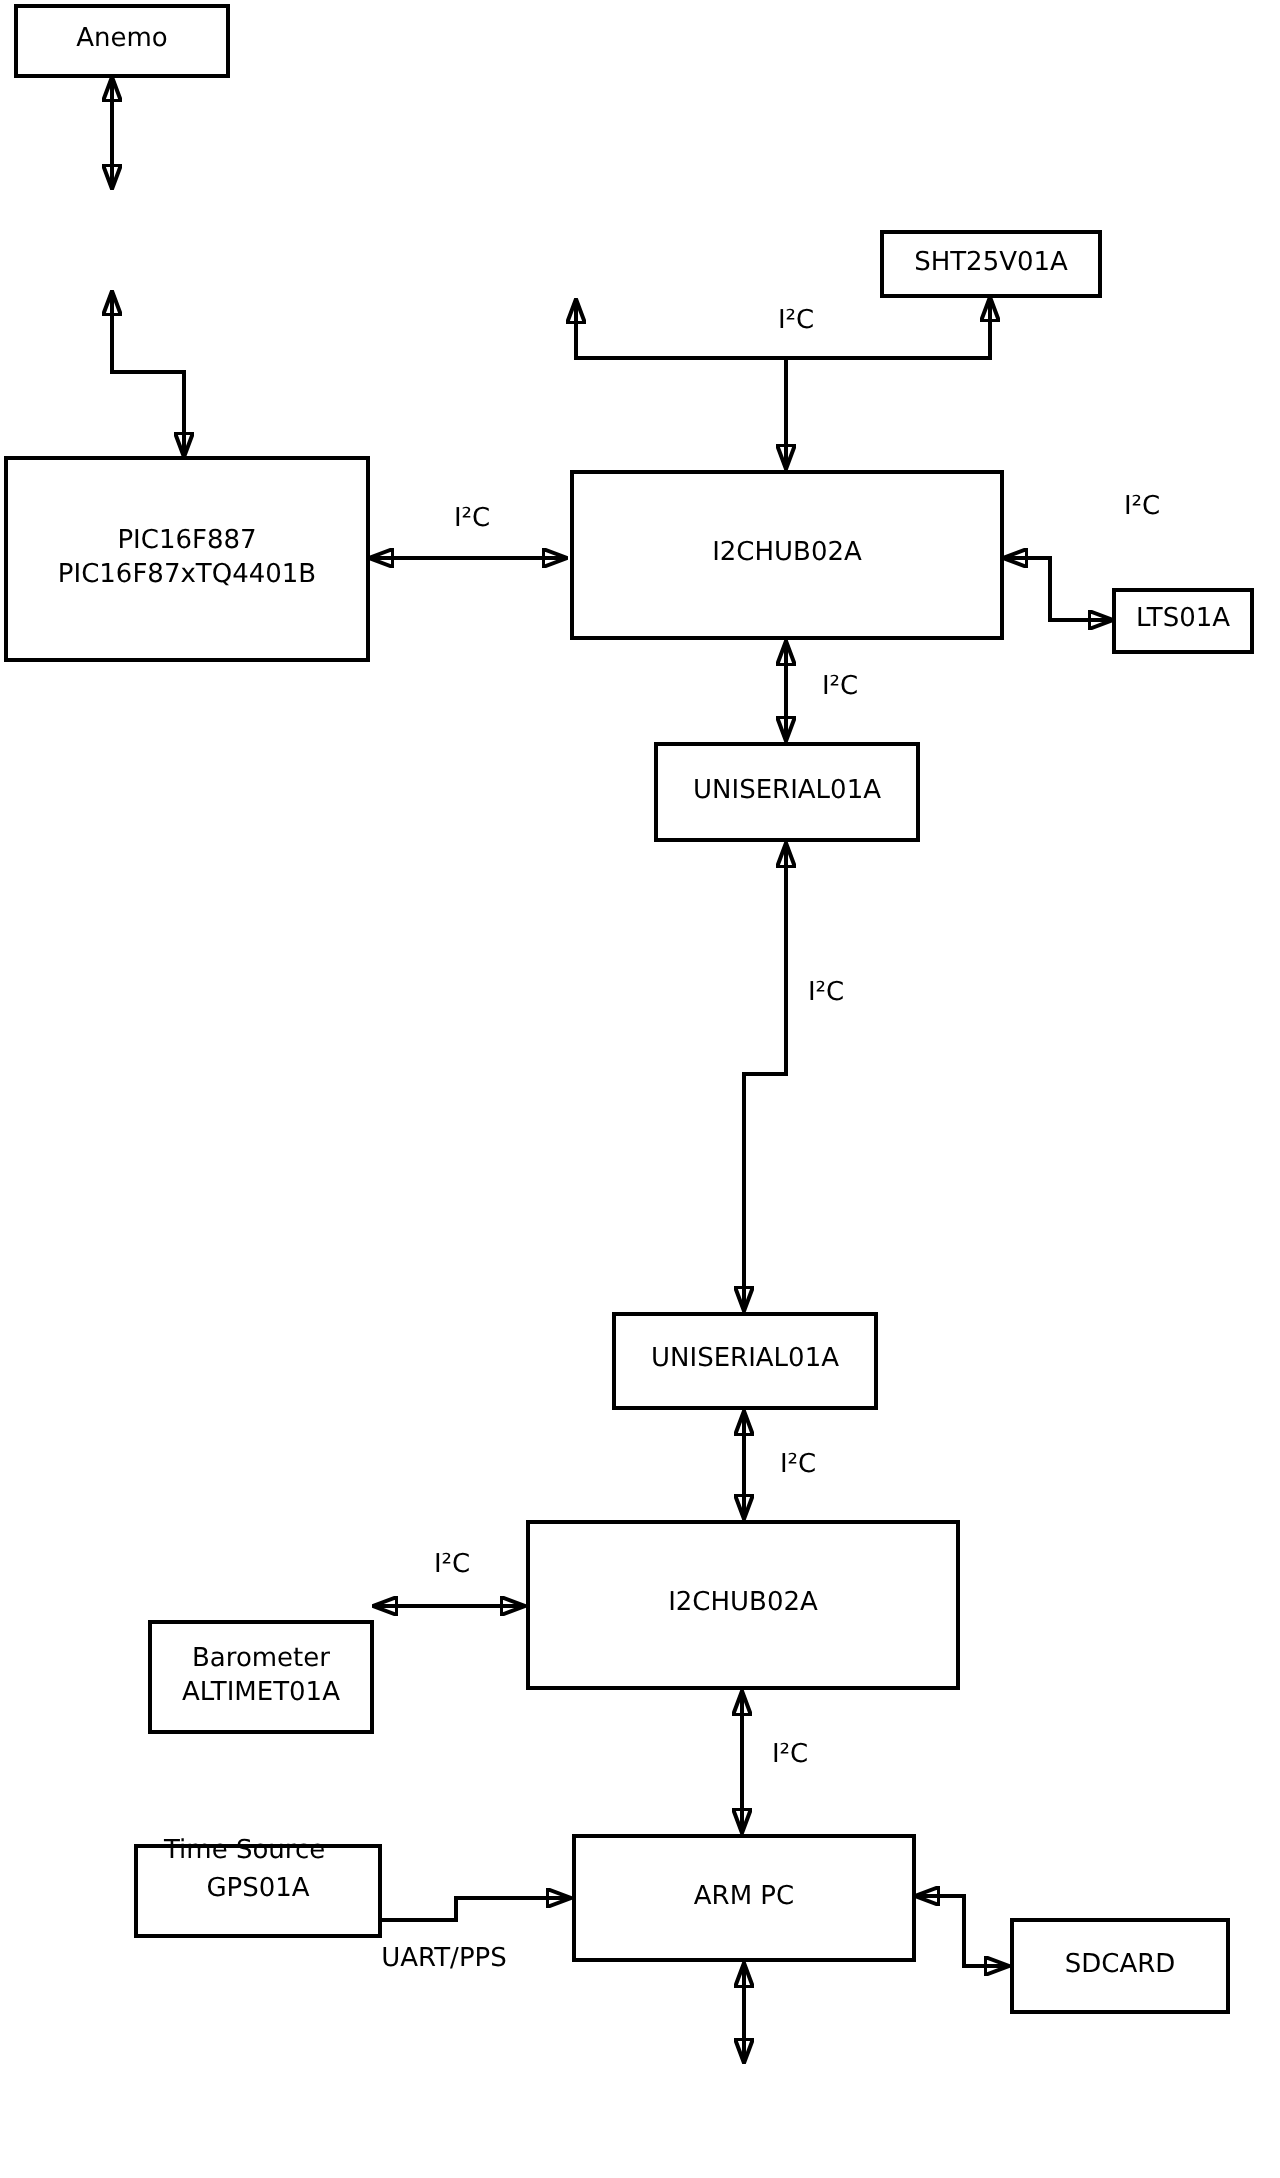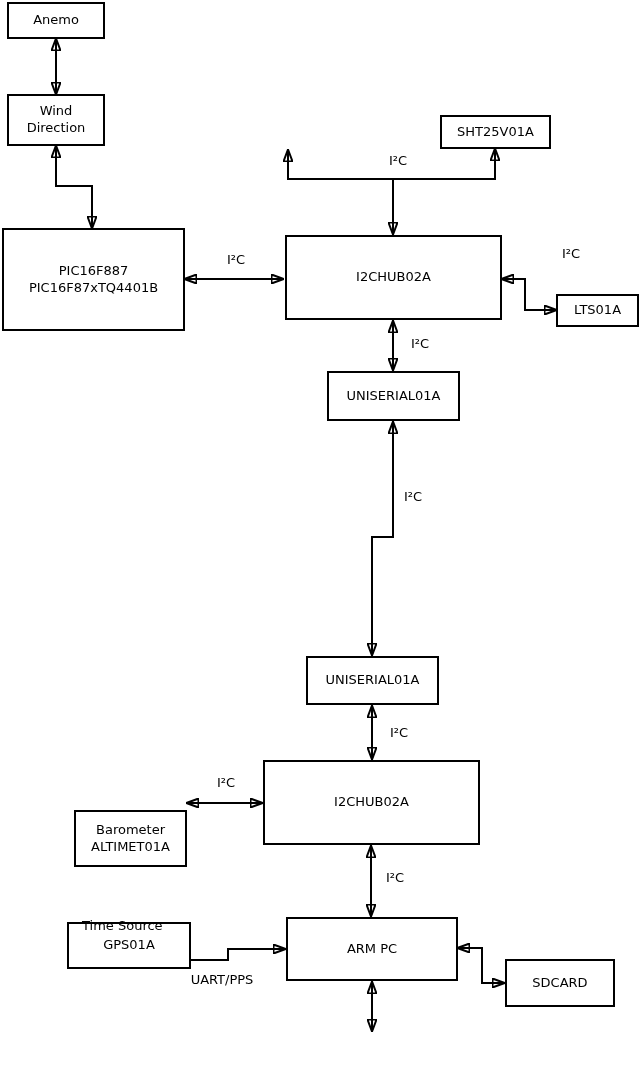--- a/index.html
+++ b/index.html
@@ -37,44 +37,40 @@
     <path d="M393,321 L393,370" marker-start="url(#ah)" marker-end="url(#ah)"></path>
     <path d="M393,422 L393,537 L372,537 L372,655" marker-start="url(#ah)" marker-end="url(#ah)"></path>
     <path d="M372,706 L372,759" marker-start="url(#ah)" marker-end="url(#ah)"></path>
     <path d="M187,803 L262,803" marker-start="url(#ah)" marker-end="url(#ah)"></path>
     <path d="M371,846 L371,916" marker-start="url(#ah)" marker-end="url(#ah)"></path>
     <path d="M173,960 L228,960 L228,949 L285,949" marker-end="url(#ah)"></path>
     <path d="M458,948 L482,948 L482,983 L504,983" marker-start="url(#ah)" marker-end="url(#ah)"></path>
     <path d="M372,982 L372,1031" marker-start="url(#ah)" marker-end="url(#ah)"></path>
   </svg>
 
-  <div class="node" style="left:7px;top:2px;width:98px;height:37px">
+  <div class="node" style="left:7px;top:2px;width:108px;height:37px">
     <span>Anemo</span>
   </div>
 
-  <div class="node" style="left:7px;top:94px;width:98px;height:52px">
-    <span>Wind</span>
-    <span>Direction</span>
-  </div>
 
   <div class="node" style="left:2px;top:228px;width:183px;height:103px">
     <span>PIC16F887</span>
     <span>PIC16F87xTQ4401B</span>
   </div>
 
 
   <div class="node" style="left:440px;top:115px;width:111px;height:34px">
     <span>SHT25V01A</span>
   </div>
 
   <div class="node" style="left:285px;top:235px;width:217px;height:85px">
     <span>I2CHUB02A</span>
   </div>
 
-  <div class="node" style="left:556px;top:294px;width:83px;height:33px">
+  <div class="node" style="left:556px;top:294px;width:71px;height:33px">
     <span>LTS01A</span>
   </div>
 
   <div class="node" style="left:327px;top:371px;width:133px;height:50px">
     <span>UNISERIAL01A</span>
   </div>
 
   <div class="node" style="left:306px;top:656px;width:133px;height:49px">
     <span>UNISERIAL01A</span>
   </div>

